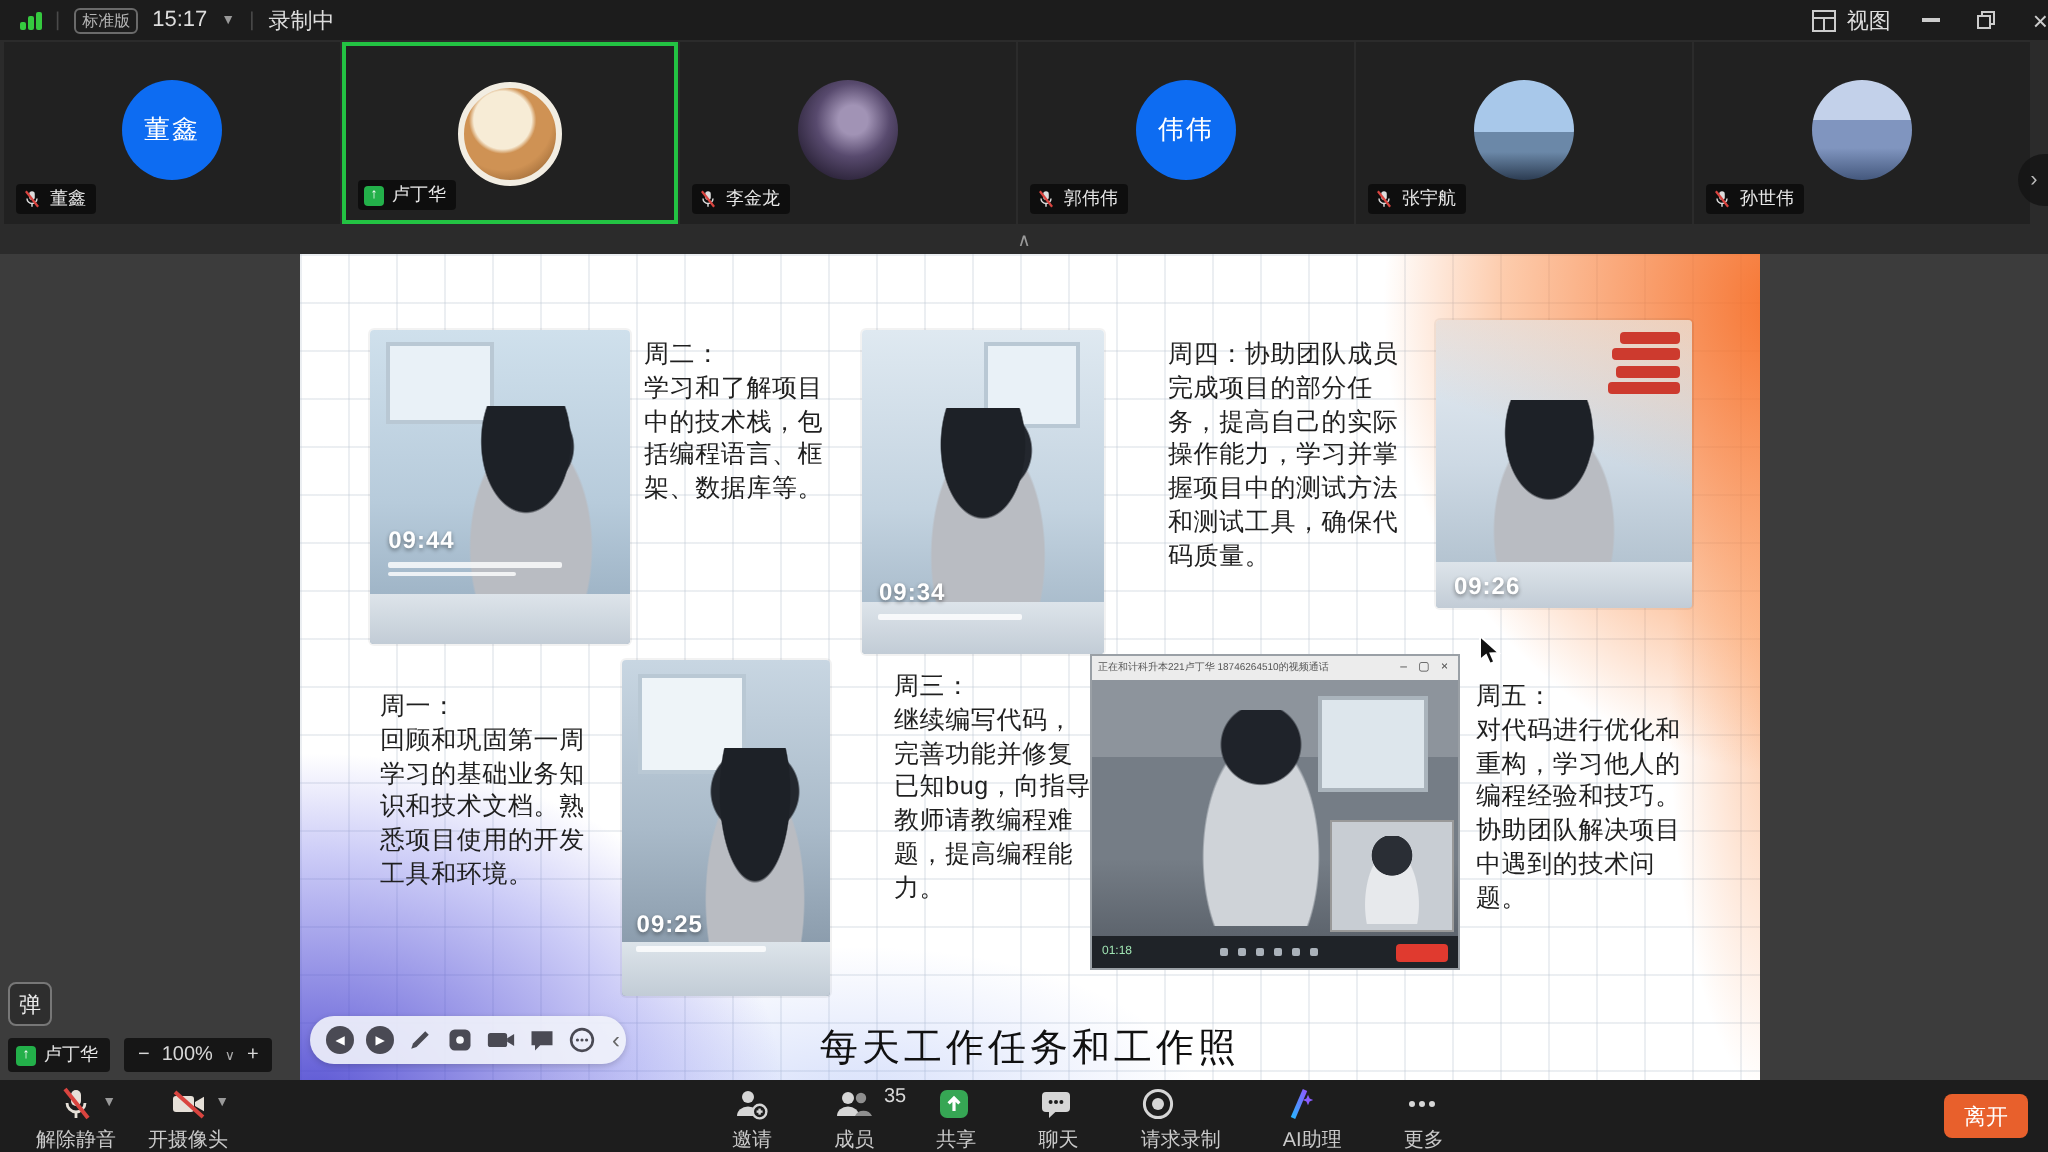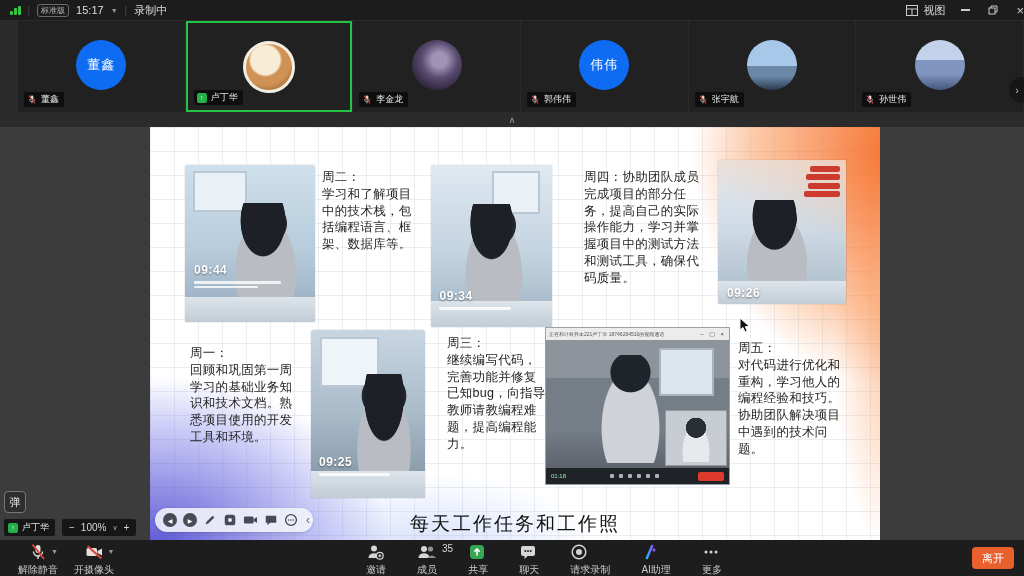--- a/index.html
+++ b/index.html
@@ -19,21 +19,21 @@
                padding:0px 3px; line-height:11px; }
   .caret { color:#999; font-size:7px; }
   .tb-right { position:absolute; right:0; top:0; height:20px; display:flex; align-items:center; gap:16px; }
   .viewbtn { display:flex; align-items:center; gap:5px; }
   .winctl { display:flex; align-items:center; gap:18px; color:#ccc; }
   .minline { display:inline-block; width:9px; height:1.5px; background:#ccc; }
   .closex { font-size:13px; }
 
   
   .strip { position:absolute; top:20px; left:0; width:1024px; height:93px; background:#2b2b2b;
-           display:flex; padding-left:18px; }
+           display:flex; padding-left:2px; }
   .tile { position:relative; width:168px; height:91px; margin-top:1px; margin-right:1px;
           background:#212121; overflow:hidden; }
   .tile.active { border:2px solid #23c343; }
   .avatar { position:absolute; left:50%; top:44px; transform:translate(-50%,-50%);
             width:50px; height:50px; border-radius:50%; display:flex; align-items:center;
             justify-content:center; color:#fff; font-size:13px; letter-spacing:1px; }
   .av-blue { background:#0d6cf2; }
   .av-coconut { background:radial-gradient(circle at 42% 35%, #f7ecd6 0 36%, #cf9254 42% 62%, #7e5126 100%);
                 border:3px solid #f2ede2; width:52px; height:52px; }
   .av-storm { background:radial-gradient(circle at 55% 40%, #a193b5 0 18%, #584a6e 45%, #140f1d 95%); }
@@ -325,21 +325,21 @@
         <span class="ph-time" style="top:126px;">09:26</span>
         <span class="ph-cap" style="top:144px; width:72%;">
             <i style="width:96%"></i>
             <i style="width:60%"></i>
           </span>
       </div>
 
       <div class="task" style="left:40px; top:218px; width:108px;">周一：
 回顾和巩固第一周学习的基础业务知识和技术文档。熟悉项目使用的开发工具和环境。</div>
 
-      <div class="photo" style="left:161px; top:203px; width:114px; height:168px; background:linear-gradient(180deg,#c8d6e2 0%,#a9bac9 50%,#7e8fa0 100%);">
+      <div class="photo" style="left:161px; top:203px; width:104px; height:168px; background:linear-gradient(180deg,#c8d6e2 0%,#a9bac9 50%,#7e8fa0 100%);">
         <div class="ph-window" style="left:8%; width:52%; height:30%; background:#eef4f8;"></div>
         <div class="ph-person" style="left:36%; top:28%;"></div>
         <div class="ph-hair" style="left:44%; top:26%; height:44%;"></div>
         <div class="ph-desk"></div>
         <span class="ph-time" style="top:125px;">09:25</span>
         <span class="ph-cap" style="top:143px; width:68%;">
             <i style="width:92%"></i>
           </span>
       </div>
 

